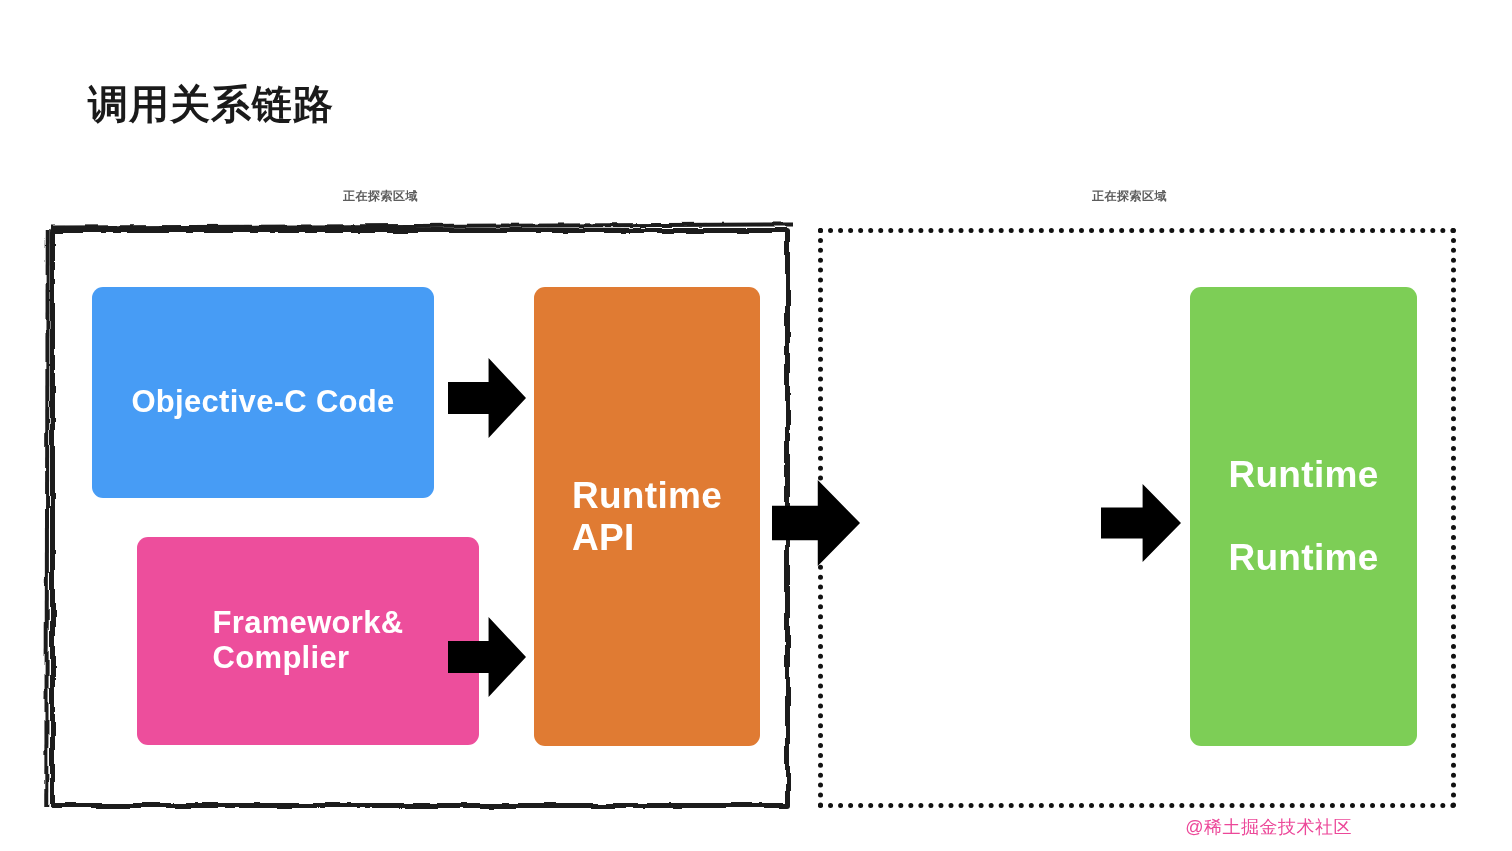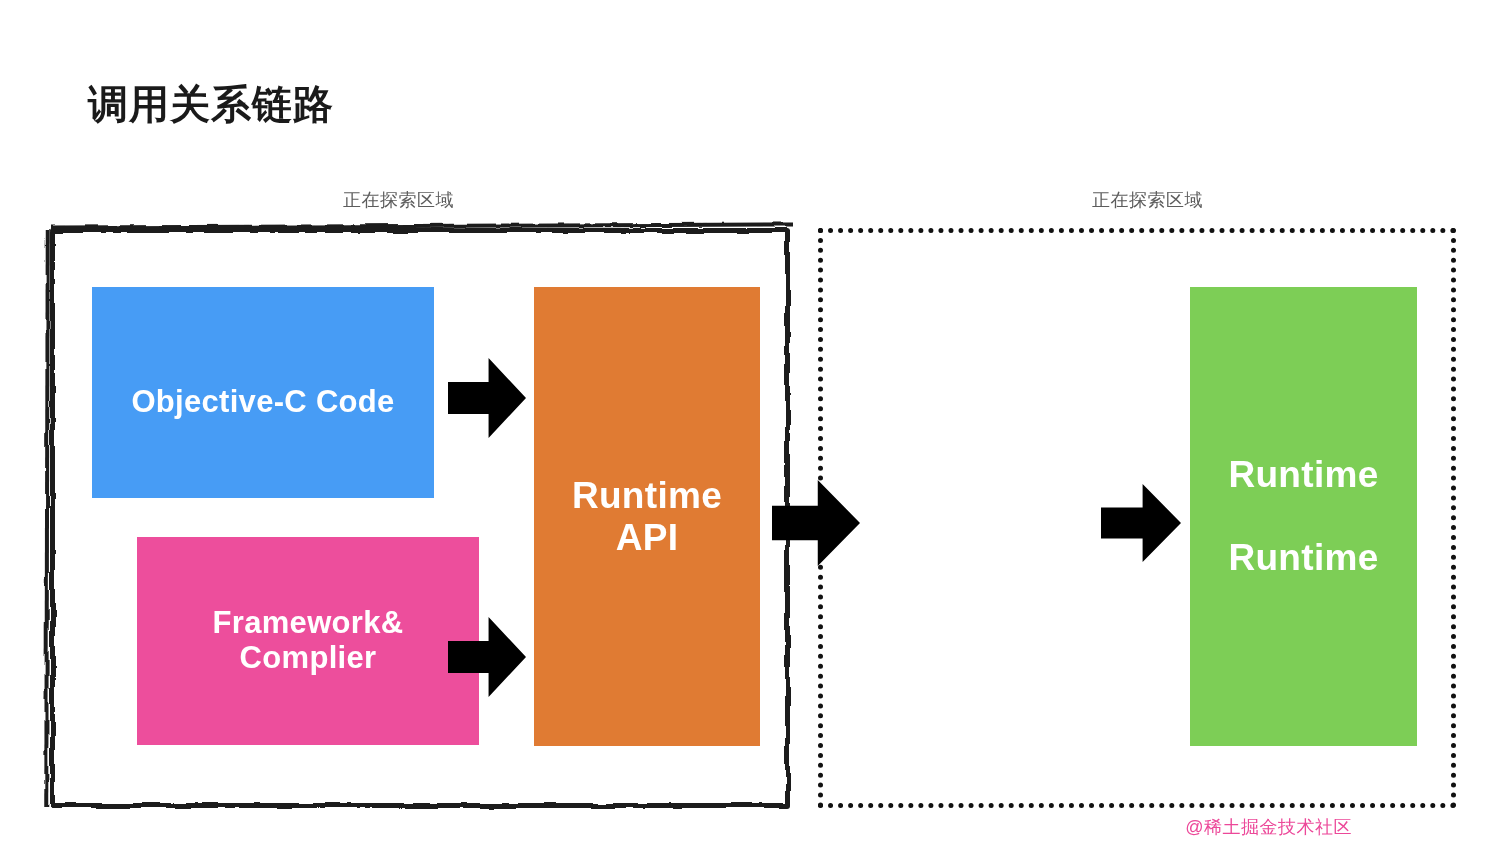--- a/index.html
+++ b/index.html
@@ -32,23 +32,23 @@
     font-weight: 700;
     color: #1a1a1a;
     letter-spacing: 1px;
     line-height: 1.1;
     white-space: nowrap;
   }
 
   
   .region-caption {
     position: absolute;
-    font-size: 18px;
+    font-size: 12px;
     color: #5c5c5c;
-    font-weight: 400;
+    font-weight: 700;
     white-space: nowrap;
     letter-spacing: .5px;
   }
   #caption-explored  { left: 343px; top: 188px; }
   #caption-unexplored{ left: 1092px; top: 188px; }
 
   
   .region-frame { position: absolute; }
 
   #frame-explored {
@@ -86,26 +86,26 @@
     border: 5px dotted #111111;
     background: transparent;
   }
 
   
   .node-box {
     position: absolute;
     display: flex;
     align-items: center;
     justify-content: center;
-    text-align: center;
     color: #ffffff;
     font-weight: 700;
     line-height: 1.12;
     padding: 0 20px;
     user-select: none;
+    border-radius: 11px;
   }
 
   #box-objc {
     left: 92px; top: 287px;
     width: 342px; height: 211px;
     background: #479CF5;
     font-size: 31px;
     letter-spacing: .3px;
     align-items: flex-end;
     padding-bottom: 78px;

